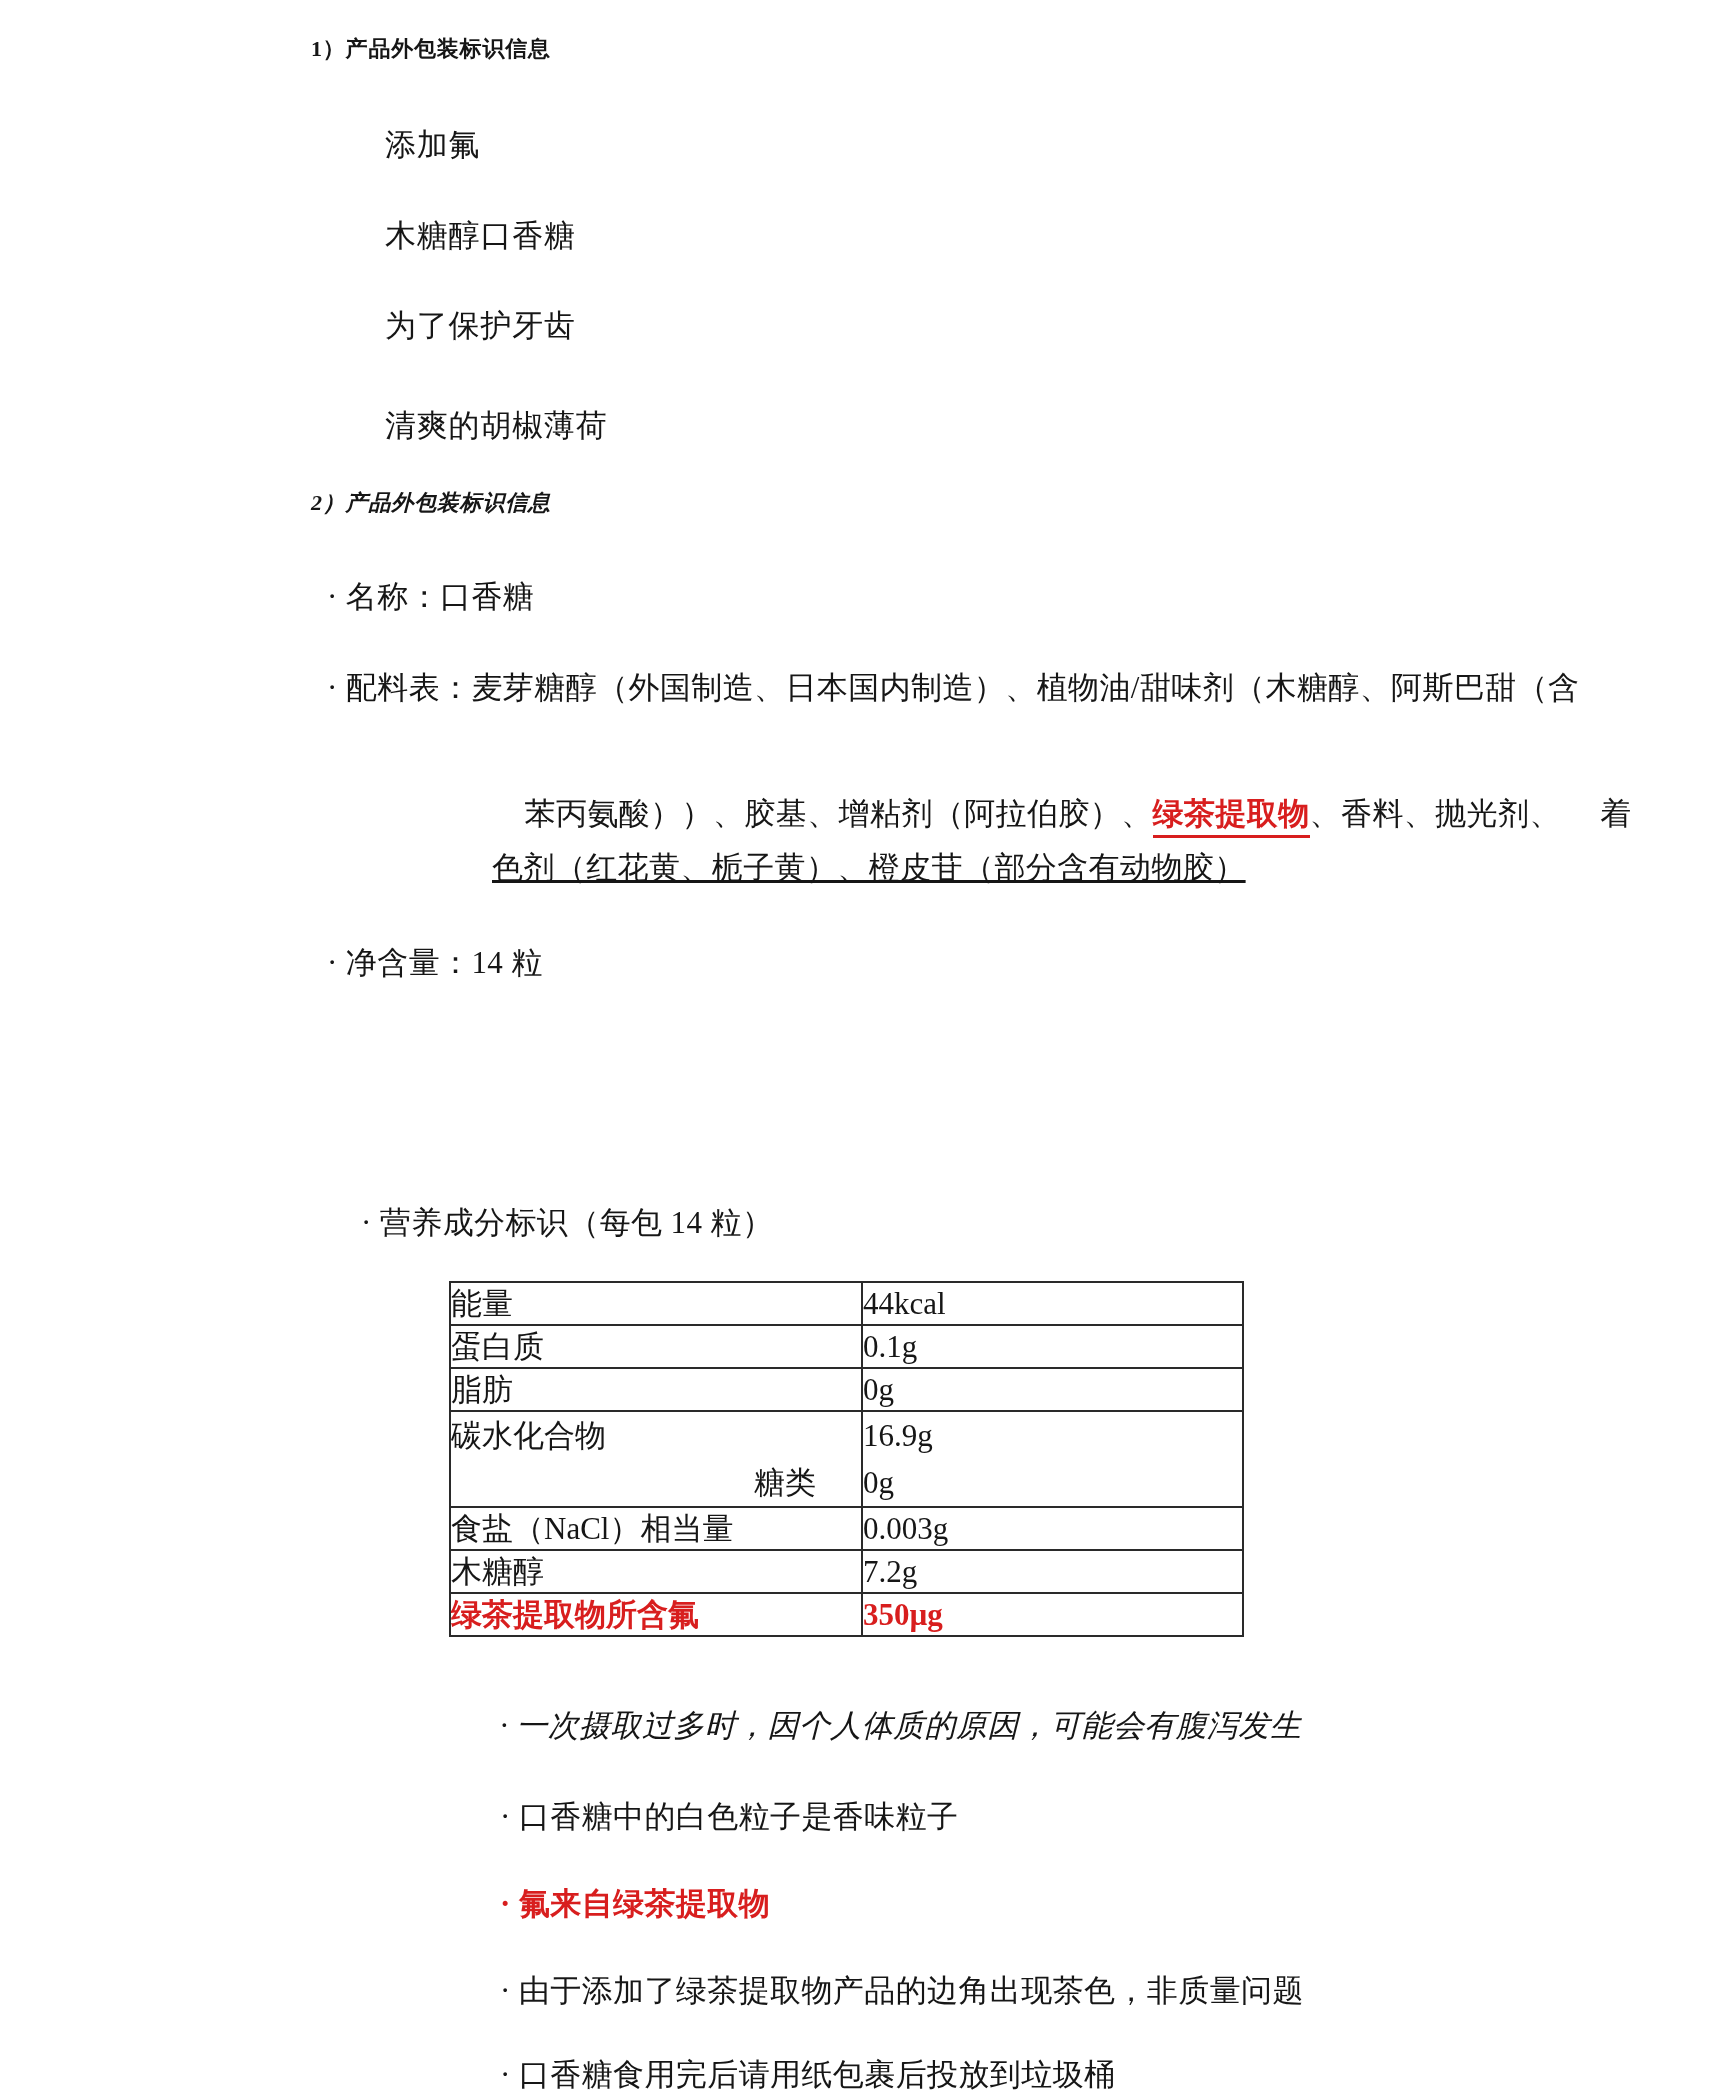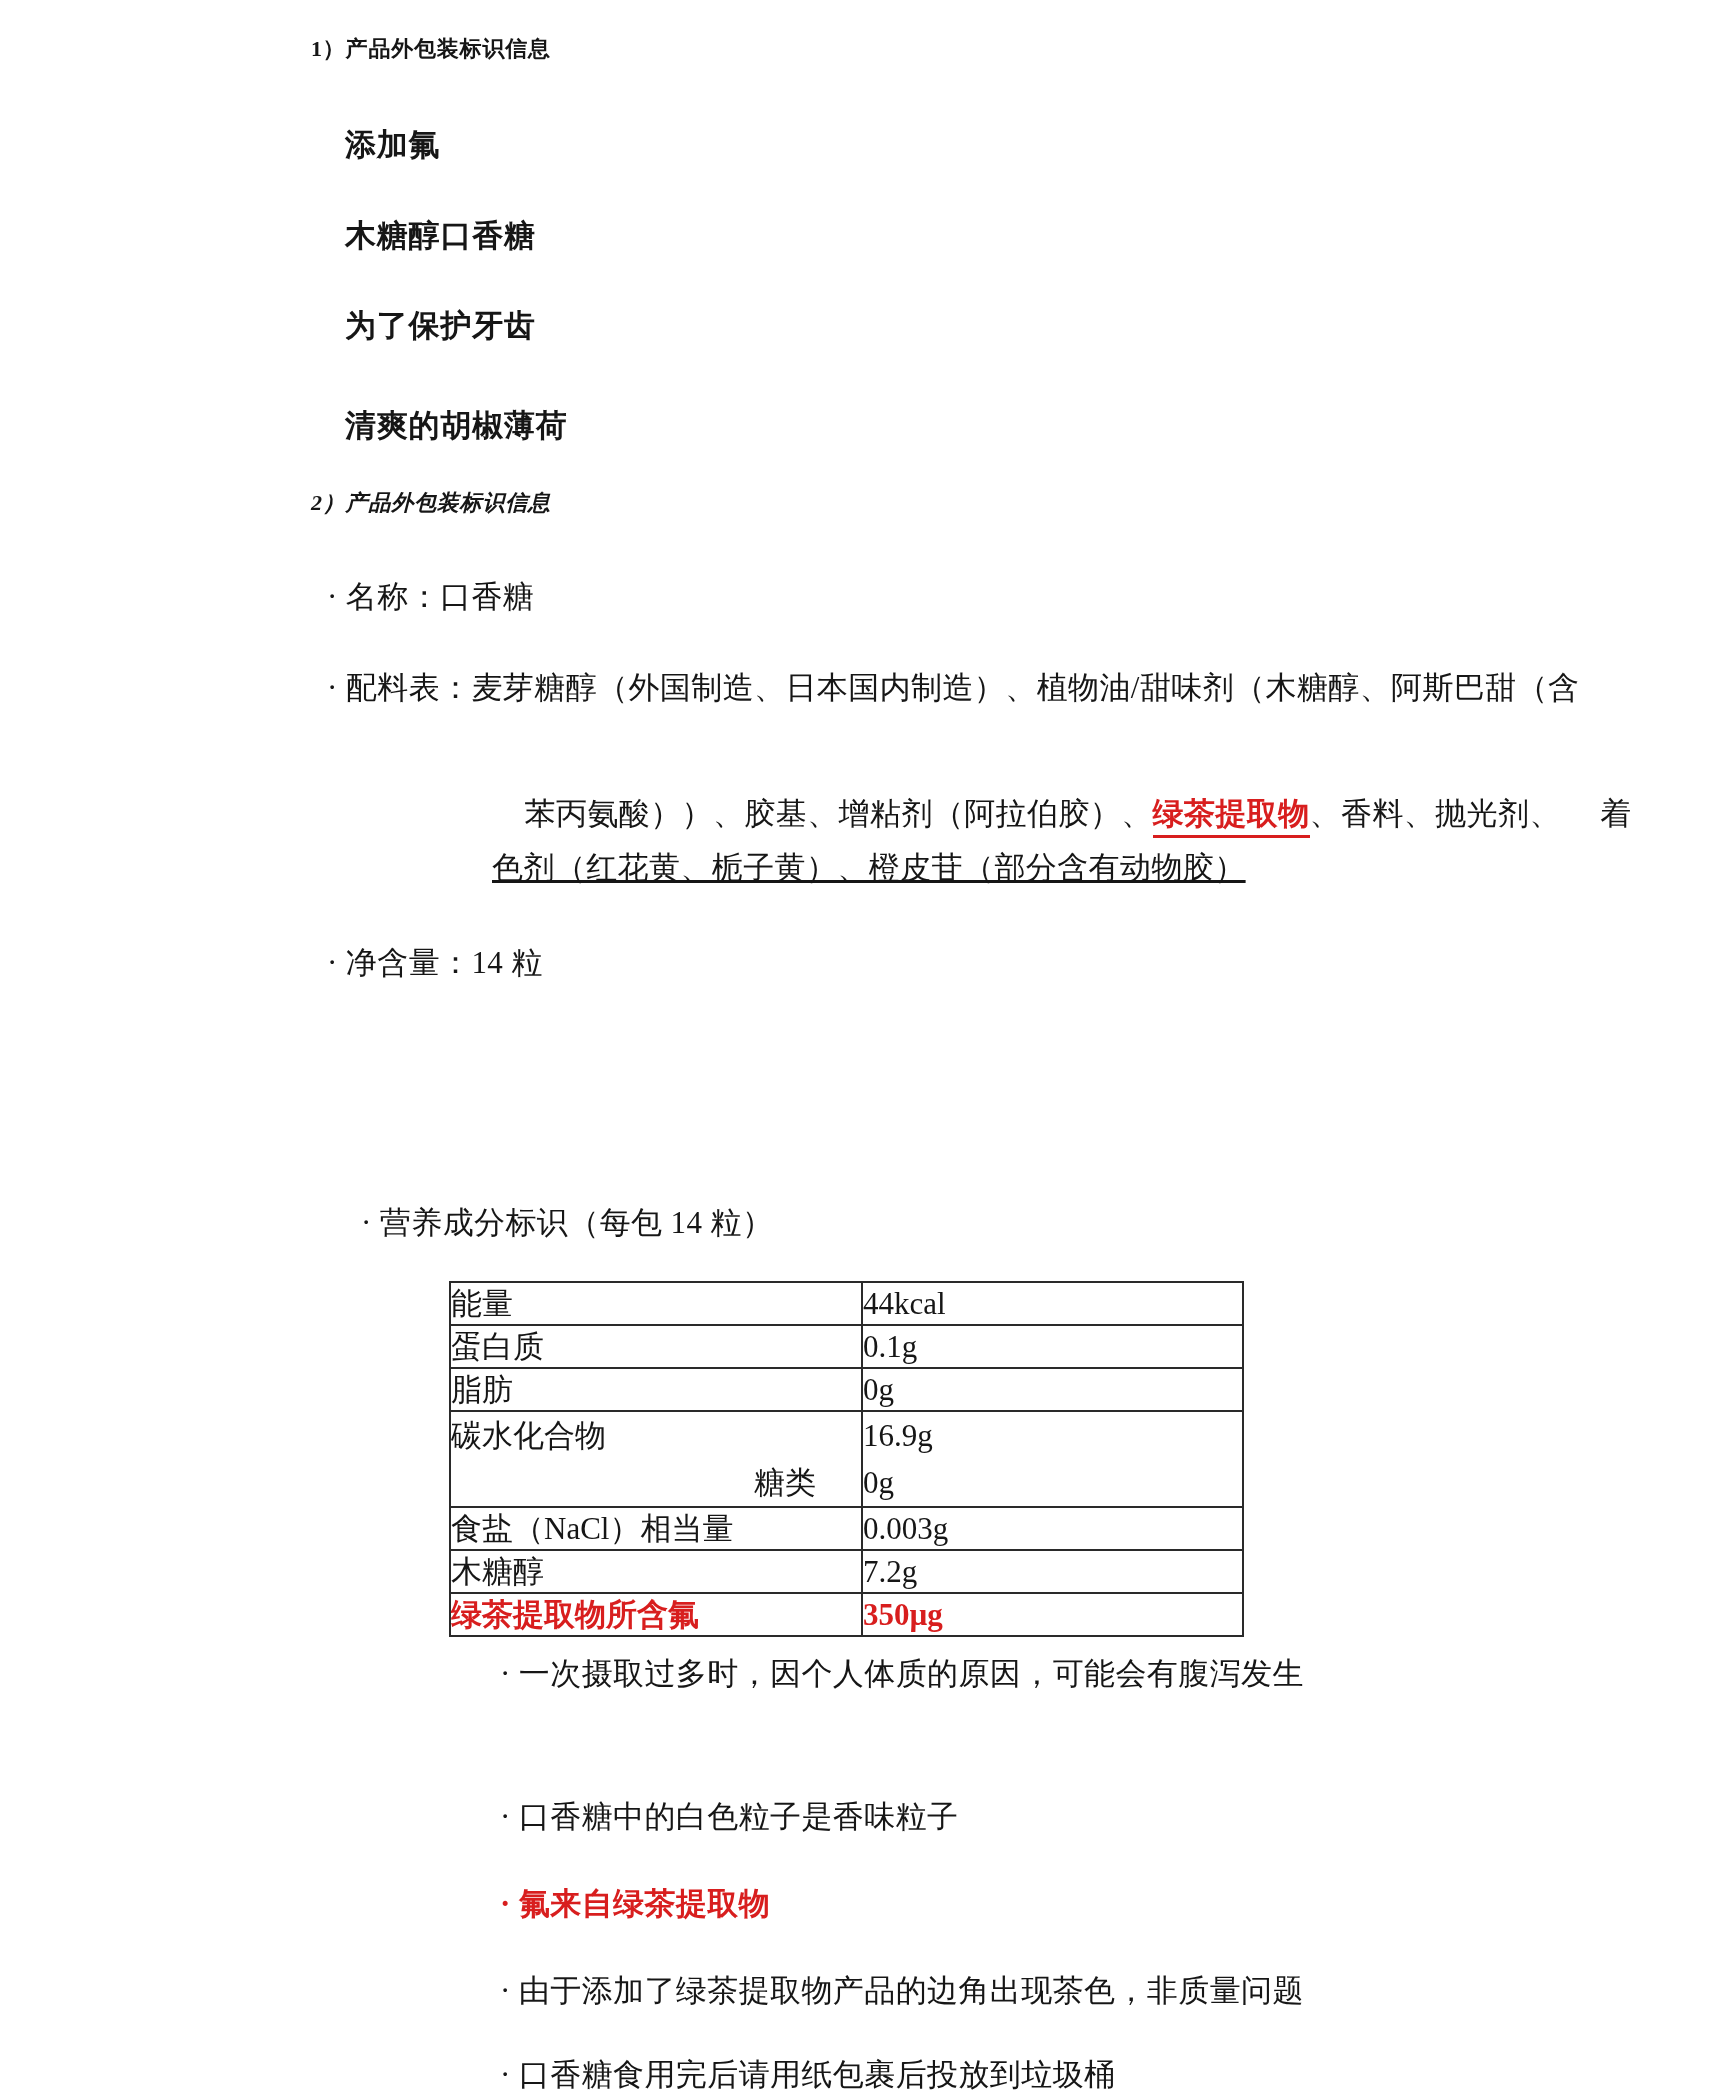--- a/index.html
+++ b/index.html
@@ -10,21 +10,21 @@
     height: 2097px;
     background: #ffffff;
     overflow: hidden;
     color: var(--ink);
     font-family: "Liberation Serif", "DejaVu Serif", serif;
     font-size: 31px;
     line-height: 1.15;
   }
   .abs { position: absolute; white-space: pre; }
   .heading { font-weight: 700; font-size: 22px; letter-spacing: 0.8px; }
-  .bold-item { font-weight: 700; letter-spacing: 0.8px; }
+  .bold-item { font-weight: 400; letter-spacing: 0.8px; margin-left: 40px; }
   .body-line { letter-spacing: 0.4px; }
   .red-txt { color: var(--red); font-weight: 700; }
   .red-ul {
     color: var(--red);
     font-weight: 700;
     border-bottom: 3.2px solid var(--red);
     padding-bottom: 4px;
   }
   table.nutri {
     position: absolute;
@@ -108,20 +108,20 @@
         <td class="lbl">木糖醇</td>
         <td class="val">7.2g</td>
       </tr>
       <tr class="single redrow">
         <td class="lbl">绿茶提取物所含氟</td>
         <td class="val">350µg</td>
       </tr>
     </tbody>
   </table>
 
-  <div class="abs body-line" style="left:500px; top:1656px;">· 一次摄取过多时，因个人体质的原因，可能会有腹泻发生</div>
+  <div class="abs body-line" style="left:500px; top:1708px;font-style:italic;">· 一次摄取过多时，因个人体质的原因，可能会有腹泻发生</div>
   <div class="abs body-line" style="left:500px; top:1799px;">· 口香糖中的白色粒子是香味粒子</div>
   <div class="abs body-line red-txt" style="left:500px; top:1886px;">· 氟来自绿茶提取物</div>
   <div class="abs body-line" style="left:500px; top:1973px;">· 由于添加了绿茶提取物产品的边角出现茶色，非质量问题</div>
   <div class="abs body-line" style="left:500px; top:2057px;">· 口香糖食用完后请用纸包裹后投放到垃圾桶</div>
 
 </div>
 
 
 </body></html>

